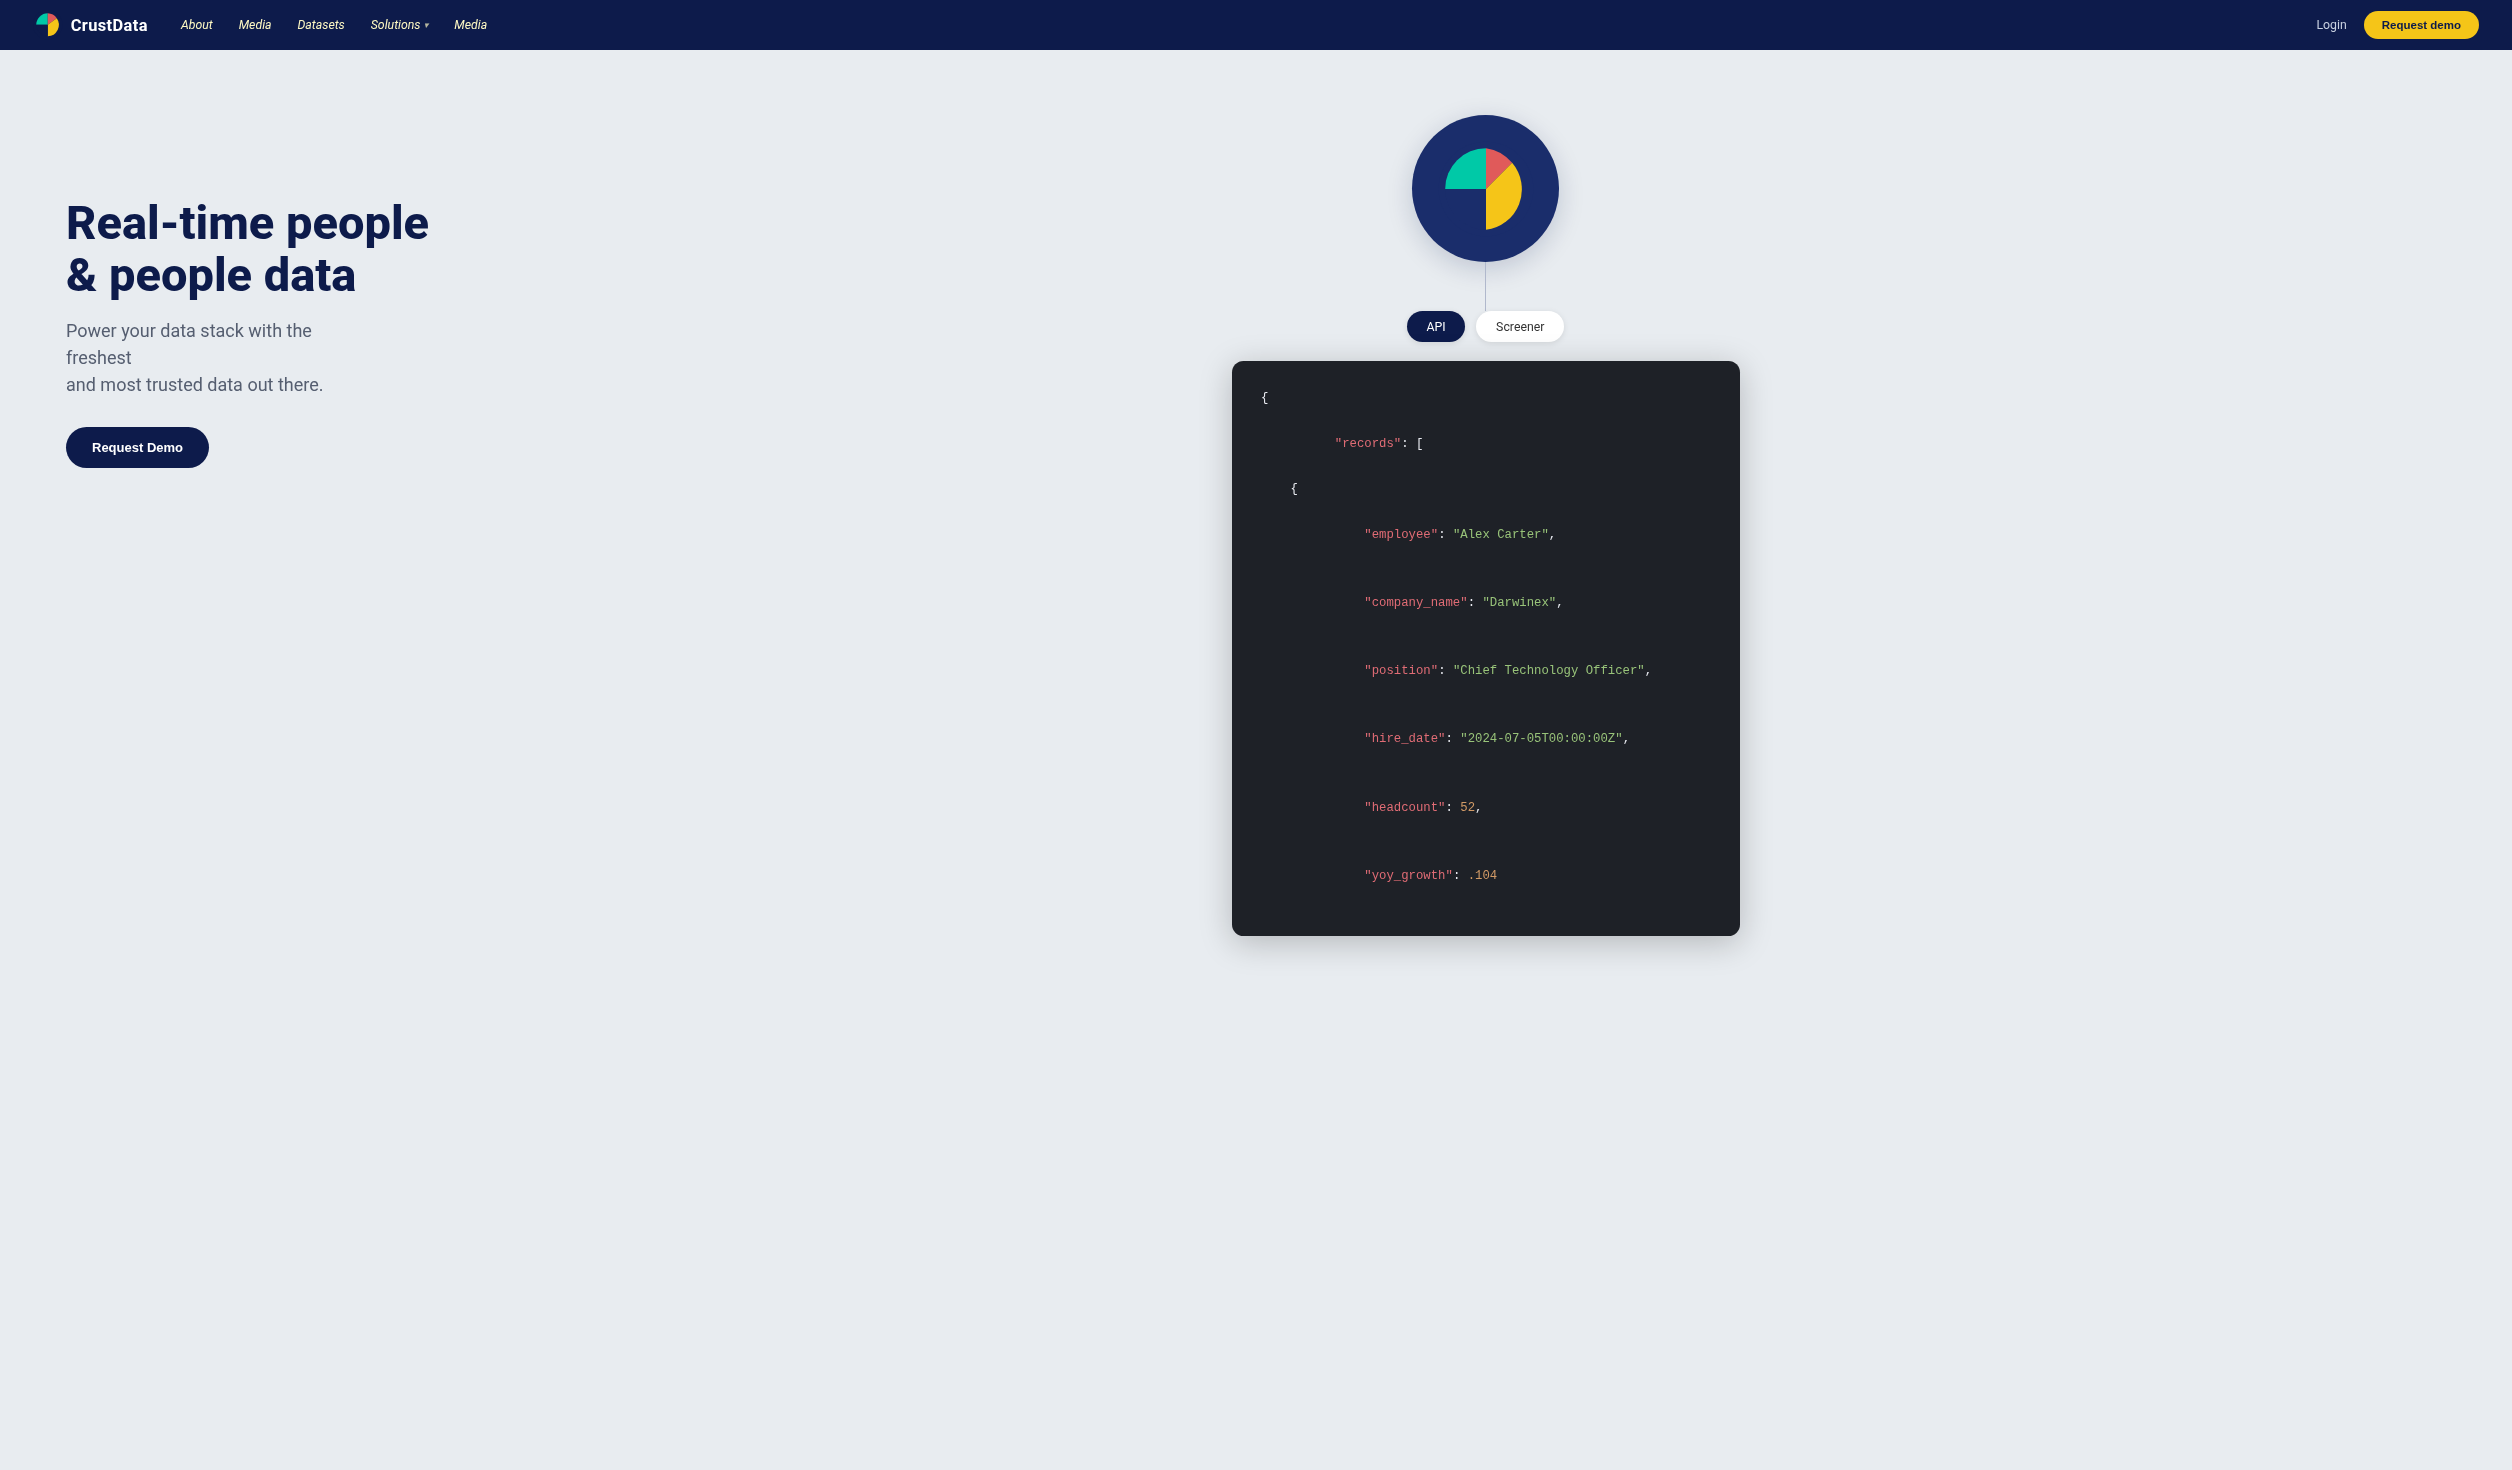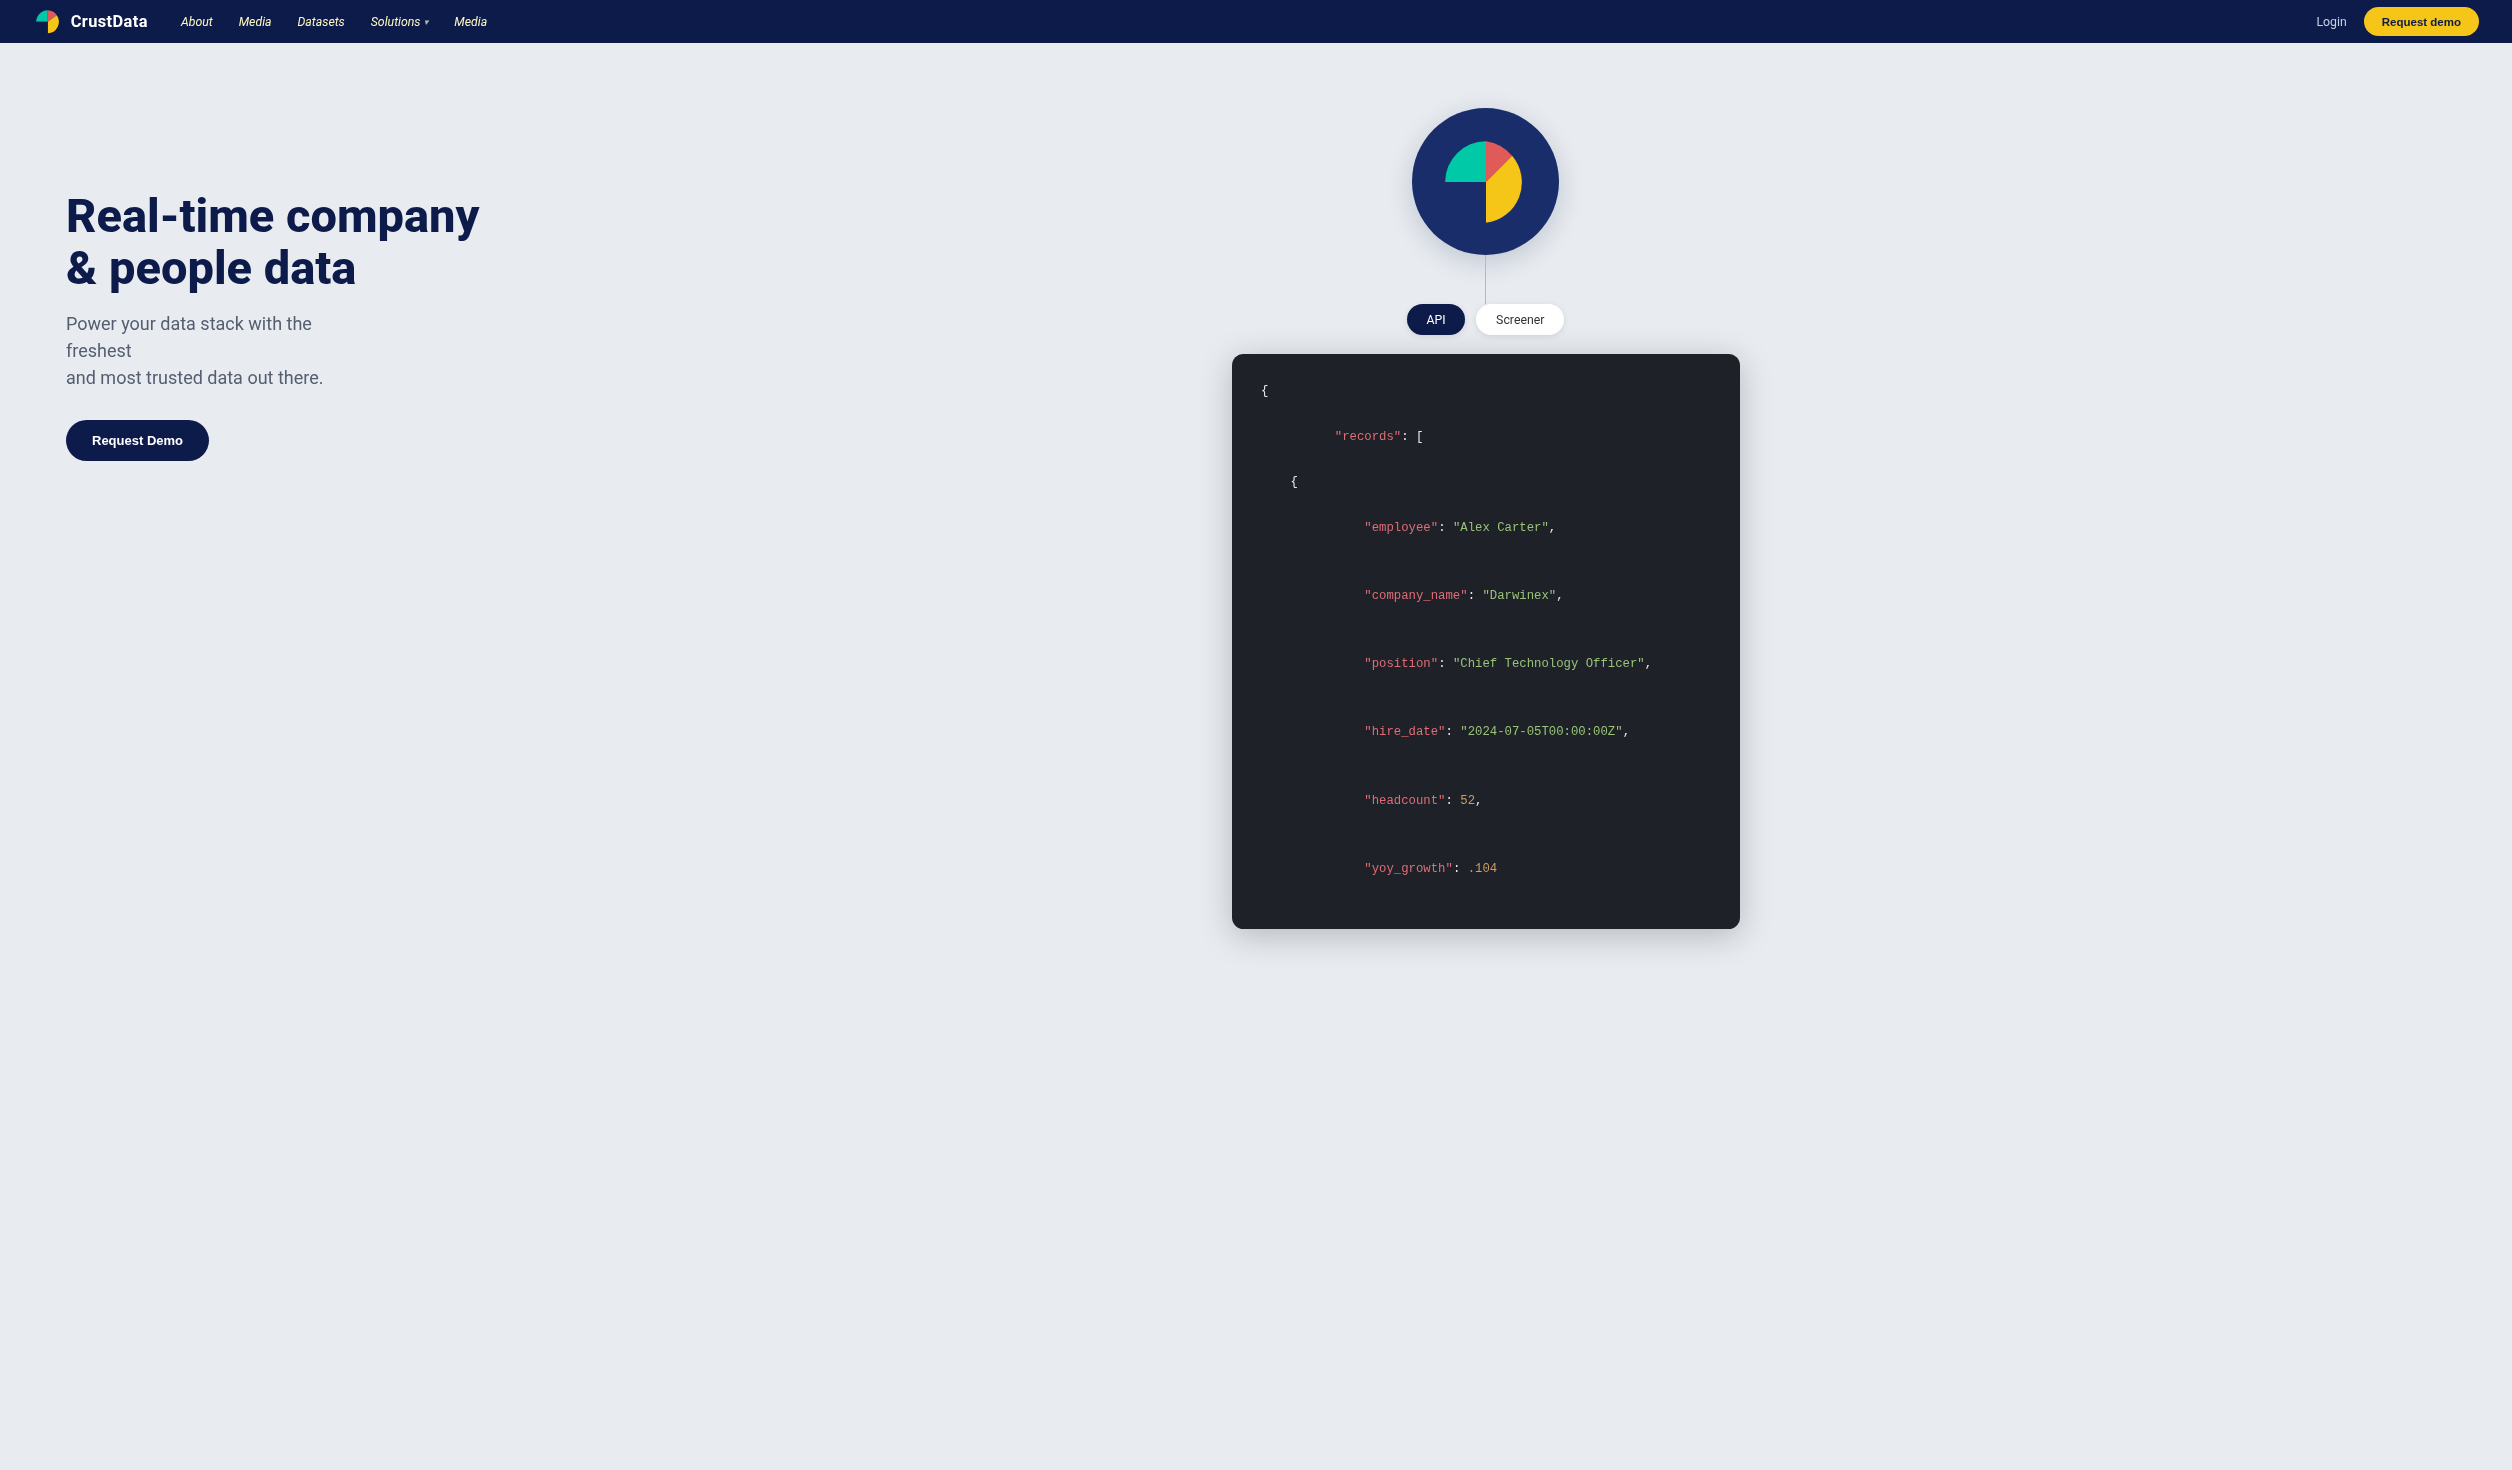--- a/index.html
+++ b/index.html
@@ -9,21 +9,21 @@
       background: #e8ecf0;
       min-height: 100vh;
     }
 
     
     nav {
       background: #0d1b4b;
       display: flex;
       align-items: center;
       padding: 0 33px;
-      height: 43px;
+      height: 50px;
       position: sticky;
       top: 0;
       z-index: 100;
     }
 
     .nav-logo {
       display: flex;
       align-items: center;
       gap: 8.2px;
       margin-right: 33px;
@@ -238,21 +238,21 @@
 
   <div class="nav-right">
     <span class="nav-login">Login</span>
     <button class="btn-request-demo">Request demo</button>
   </div>
 </nav>
 
 <section class="hero">
   <div class="hero-left">
     <h1 class="hero-title">
-      <span>Real-time company</span><br>
+      <span>Real-time people</span><br>
       <span>&amp; people data</span>
     </h1>
     <p class="hero-subtitle">Power your data stack with the freshest<br>and most trusted data out there.</p>
     <button class="btn-request-demo-hero">Request Demo</button>
   </div>
 
   <div class="hero-right">
 
     <div class="logo-circle-big">
       <svg width="98" height="98" viewBox="0 0 120 120">

